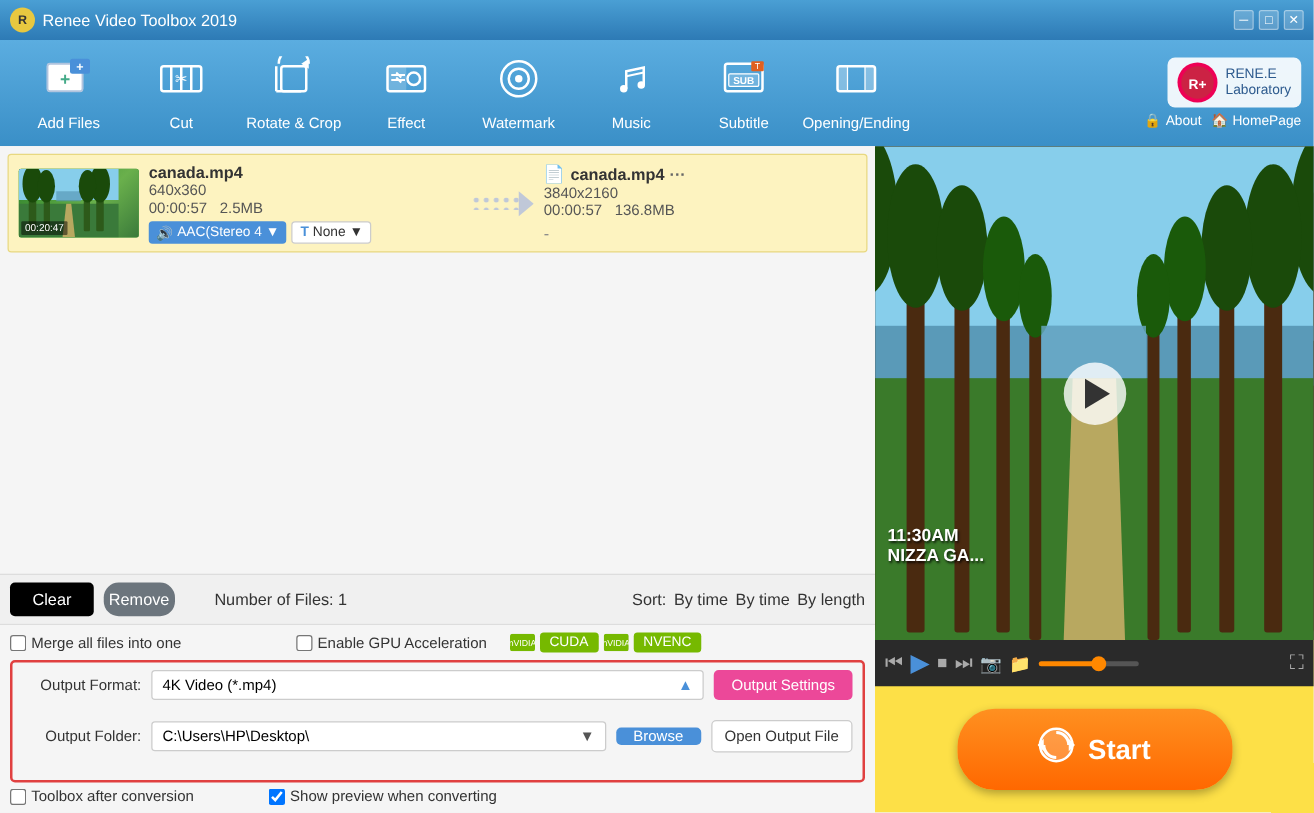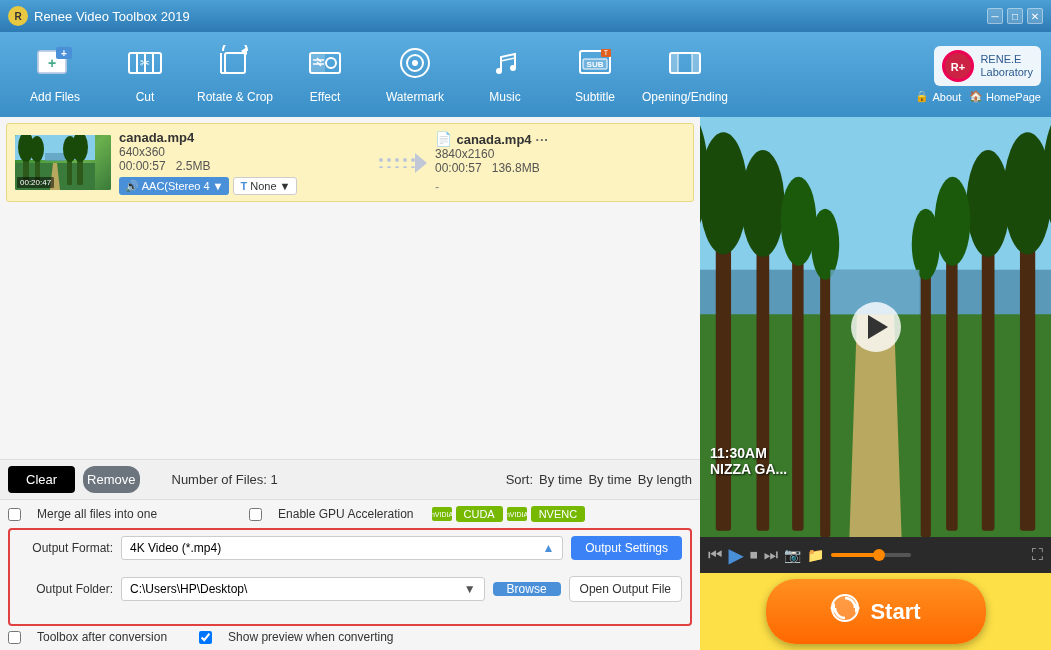--- a/index.html
+++ b/index.html
@@ -215,21 +215,21 @@
     .settings-panel {
       background: #f5f5f5;
       padding: 6px 8px;
       border-top: 1px solid #ddd;
     }
     .merge-row {
       display: flex; align-items: center; gap: 12px;
       margin-bottom: 6px;
     }
     .checkbox-label {
-      display: flex; align-items: center; gap: 16px;
+      display: flex; align-items: center; gap: 4px;
       font-size: 12px; color: #333; cursor: pointer;
     }
     .cuda-btn {
       background: #76b900; color: white;
       border: none; border-radius: 3px;
       padding: 2px 8px; font-size: 11px; cursor: pointer;
     }
     .nvenc-btn {
       background: #76b900; color: white;
       border: none; border-radius: 3px;
@@ -243,21 +243,21 @@
     .row-label {
       font-size: 12px; color: #333; width: 95px; text-align: right;
     }
     .format-select {
       flex: 1; border: 1px solid #ccc; border-radius: 3px;
       padding: 4px 8px; font-size: 12px; background: white;
       display: flex; align-items: center; justify-content: space-between;
       cursor: pointer;
     }
     .btn-output-settings {
-      background: #3b82f6; color: white; border: none;
+      background: #ec4899; color: white; border: none;
       border-radius: 4px; padding: 5px 14px; font-size: 12px; cursor: pointer;
     }
     .btn-browse {
       background: #4a90d9; color: white; border: none;
       border-radius: 4px; padding: 0 14px; font-size: 12px; cursor: pointer;
     }
     .btn-open {
       background: white; color: #333; border: 1px solid #ccc;
       border-radius: 4px; padding: 5px 10px; font-size: 12px; cursor: pointer;
     }
@@ -332,21 +332,21 @@
       transform: translate(50%, -50%);
       width: 12px; height: 12px;
       background: #f80; border-radius: 50%;
     }
     .vc-spacer { flex: 1; }
     .vc-fullscreen { color: #aaa; font-size: 16px; cursor: pointer; }
 
     
     .start-section {
       display: flex; align-items: center; justify-content: center;
-      padding: 6px;
+      padding: 18px;
     }
     .btn-start {
       background: linear-gradient(to bottom, #ff9020, #ff6800);
       color: white; border: none;
       border-radius: 30px;
       padding: 14px 40px;
       font-size: 22px; font-weight: bold;
       cursor: pointer;
       display: flex; align-items: center; gap: 10px;
       box-shadow: 0 3px 8px rgba(0,0,0,0.3);
@@ -642,21 +642,21 @@
           </div>
           <button class="btn-browse">Browse</button>
           <button class="btn-open">Open Output File</button>
         </div>
       </div>
       <div class="last-row">
         <label class="checkbox-label">
           <input type="checkbox" style="">
           <span>Toolbox after conversion</span>
         </label>
-        <label class="checkbox-label" style="margin-left:20px;justify-content:space-between;">
+        <label class="checkbox-label" style="margin-left:48px;justify-content:space-between;">
           <input type="checkbox" checked="" style="">
           <span>Show preview when converting</span>
         </label>
       </div>
     </div>
   </div>
 
   <div class="right-panel">
     <div class="video-preview">
 

